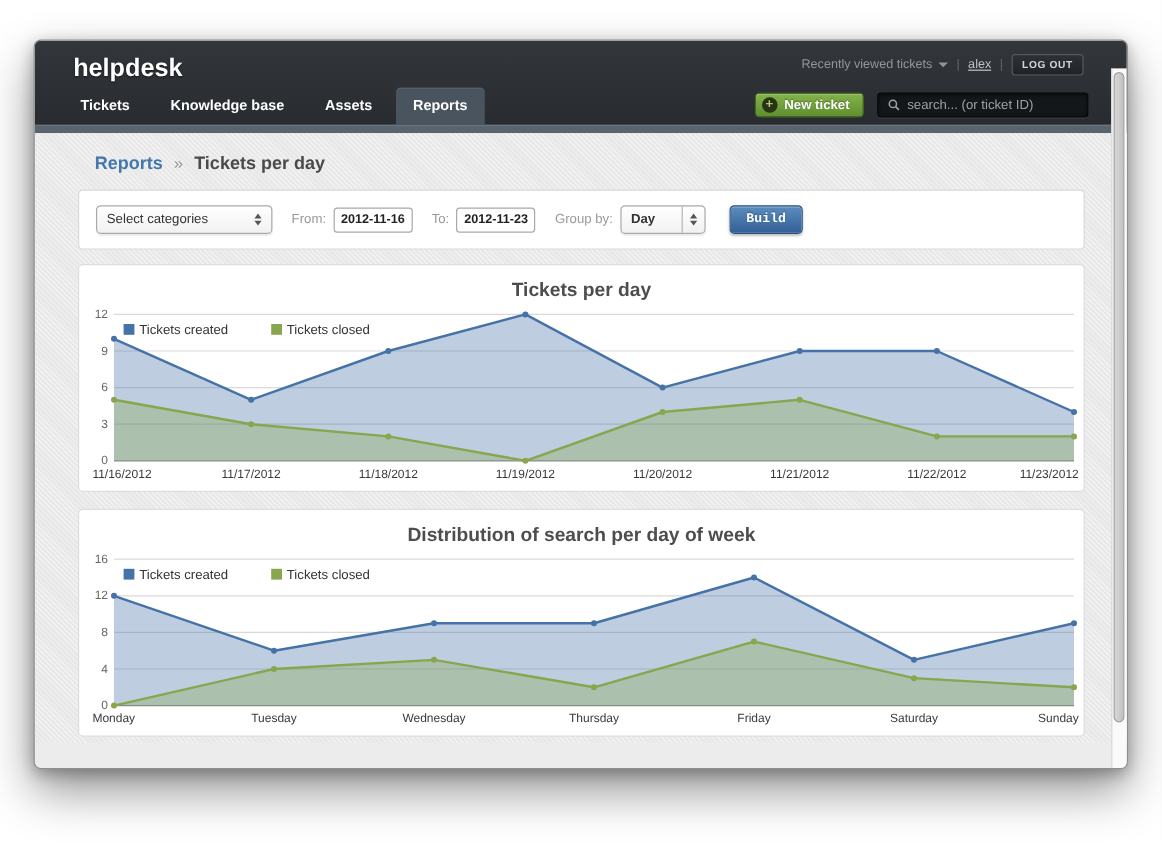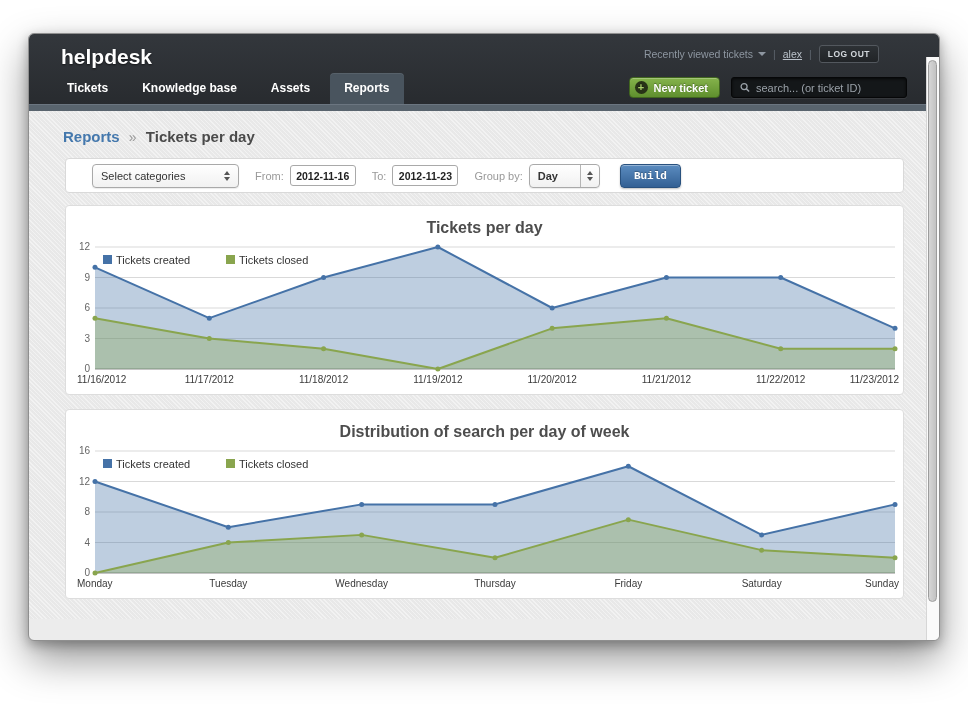--- a/index.html
+++ b/index.html
@@ -17,21 +17,21 @@
   .light.red    { background:radial-gradient(circle at 35% 30%, #ffaaa5, #e8605a 70%, #d4433d); }
   .light.yellow { background:radial-gradient(circle at 35% 30%, #ffe9a8, #f4bf4f 70%, #e0a32e); }
   .light.green  { background:radial-gradient(circle at 35% 30%, #c4f2b6, #76c758 70%, #54a839); }
   .title-text { font-size:12px; color:#404040; text-shadow:0 1px 0 rgba(255,255,255,.6); }
   .resize-icon { position:absolute; right:5px; top:4px; width:13px; height:13px; color:#777; }
 
   
   .app-header { height:70px; background:linear-gradient(#33373c,#282b2f); position:relative; }
   .logo { position:absolute; left:32px; top:11px; color:#ffffff; font-size:21px; font-weight:bold;
           text-shadow:0 1px 2px rgba(0,0,0,.6); cursor:pointer; }
-  .header-meta { position:absolute; right:60px; top:11px; display:flex; align-items:center; gap:7px;
+  .header-meta { position:absolute; right:36px; top:11px; display:flex; align-items:center; gap:7px;
                  font-size:10.5px; color:#8d96a0; }
   .recently-viewed { display:flex; align-items:center; gap:5px; cursor:pointer; }
   .chevron-down { width:0; height:0; border-left:4px solid transparent; border-right:4px solid transparent;
                   border-top:4px solid #8d96a0; }
   .meta-sep { color:#5d656d; }
   .username { color:#bac2ca; text-decoration:underline; cursor:pointer; }
   .logout-btn { font-size:8.5px; font-weight:bold; letter-spacing:.5px; color:#d2d7dc;
                 background:linear-gradient(#2d3135,#212427); border:1px solid #53585e; border-radius:3px;
                 padding:3px 8px; cursor:pointer;text-align:center; }
 
@@ -52,27 +52,27 @@
   .search-box input { flex:1; background:transparent; border:none; outline:none; color:#b7bec4; font-size:11px;
                       font-family:"Liberation Sans", sans-serif; }
   .search-box input::placeholder { color:#9aa1a8; }
 
   .slate-bar { height:7px; background:#59646e; border-top:1px solid #6b7580; }
 
   
   .content { height:508px; background:#ebebeb;
              background-image:repeating-linear-gradient(45deg, rgba(255,255,255,.35) 0 1px, rgba(0,0,0,.012) 1px 3px); }
 
-  .breadcrumb { padding:17px 0 0 34px; font-size:15px; font-weight:bold; }
+  .breadcrumb { padding:17px 0 0 50px; font-size:15px; font-weight:bold; }
   .crumb-section { color:#4478ad; cursor:pointer; }
   .crumb-sep { color:#9a9a9a; font-weight:normal; margin:0 5px; font-size:14px; }
   .crumb-page { color:#4a4a4a; }
 
-  .filter-panel { margin:13px 35px 0 36px; height:35px; background:#fff; border:1px solid #d9d9d9;
-                  border-radius:4px; display:flex; align-items:center; padding:0 26px; }
+  .filter-panel { margin:13px 35px 0 36px; height:50px; background:#fff; border:1px solid #d9d9d9;
+                  border-radius:4px; display:flex; align-items:center; padding:0 14px; }
   .fake-select { height:24px; border:1px solid #a9a9a9; border-radius:4px;
                  background:linear-gradient(#ffffff,#f1f1f1); box-shadow:0 1px 1px rgba(0,0,0,.08);
                  display:flex; align-items:center; font-size:11px; color:#333; cursor:pointer; }
   .select-categories { width:147px; padding:0 8px; justify-content:space-between; }
   .updown { display:flex; flex-direction:column; gap:2px; align-items:center; }
   .updown i { display:block; width:0; height:0; border-left:3.5px solid transparent; border-right:3.5px solid transparent; }
   .updown .up { border-bottom:4px solid #555; }
   .updown .dn { border-top:4px solid #555; }
   .filter-label { color:#999; font-size:11px; margin:0 6px 0 16px; }
   .date-input { width:66px; height:21px; border:1px solid #a9a9a9; border-radius:3px; text-align:center;

